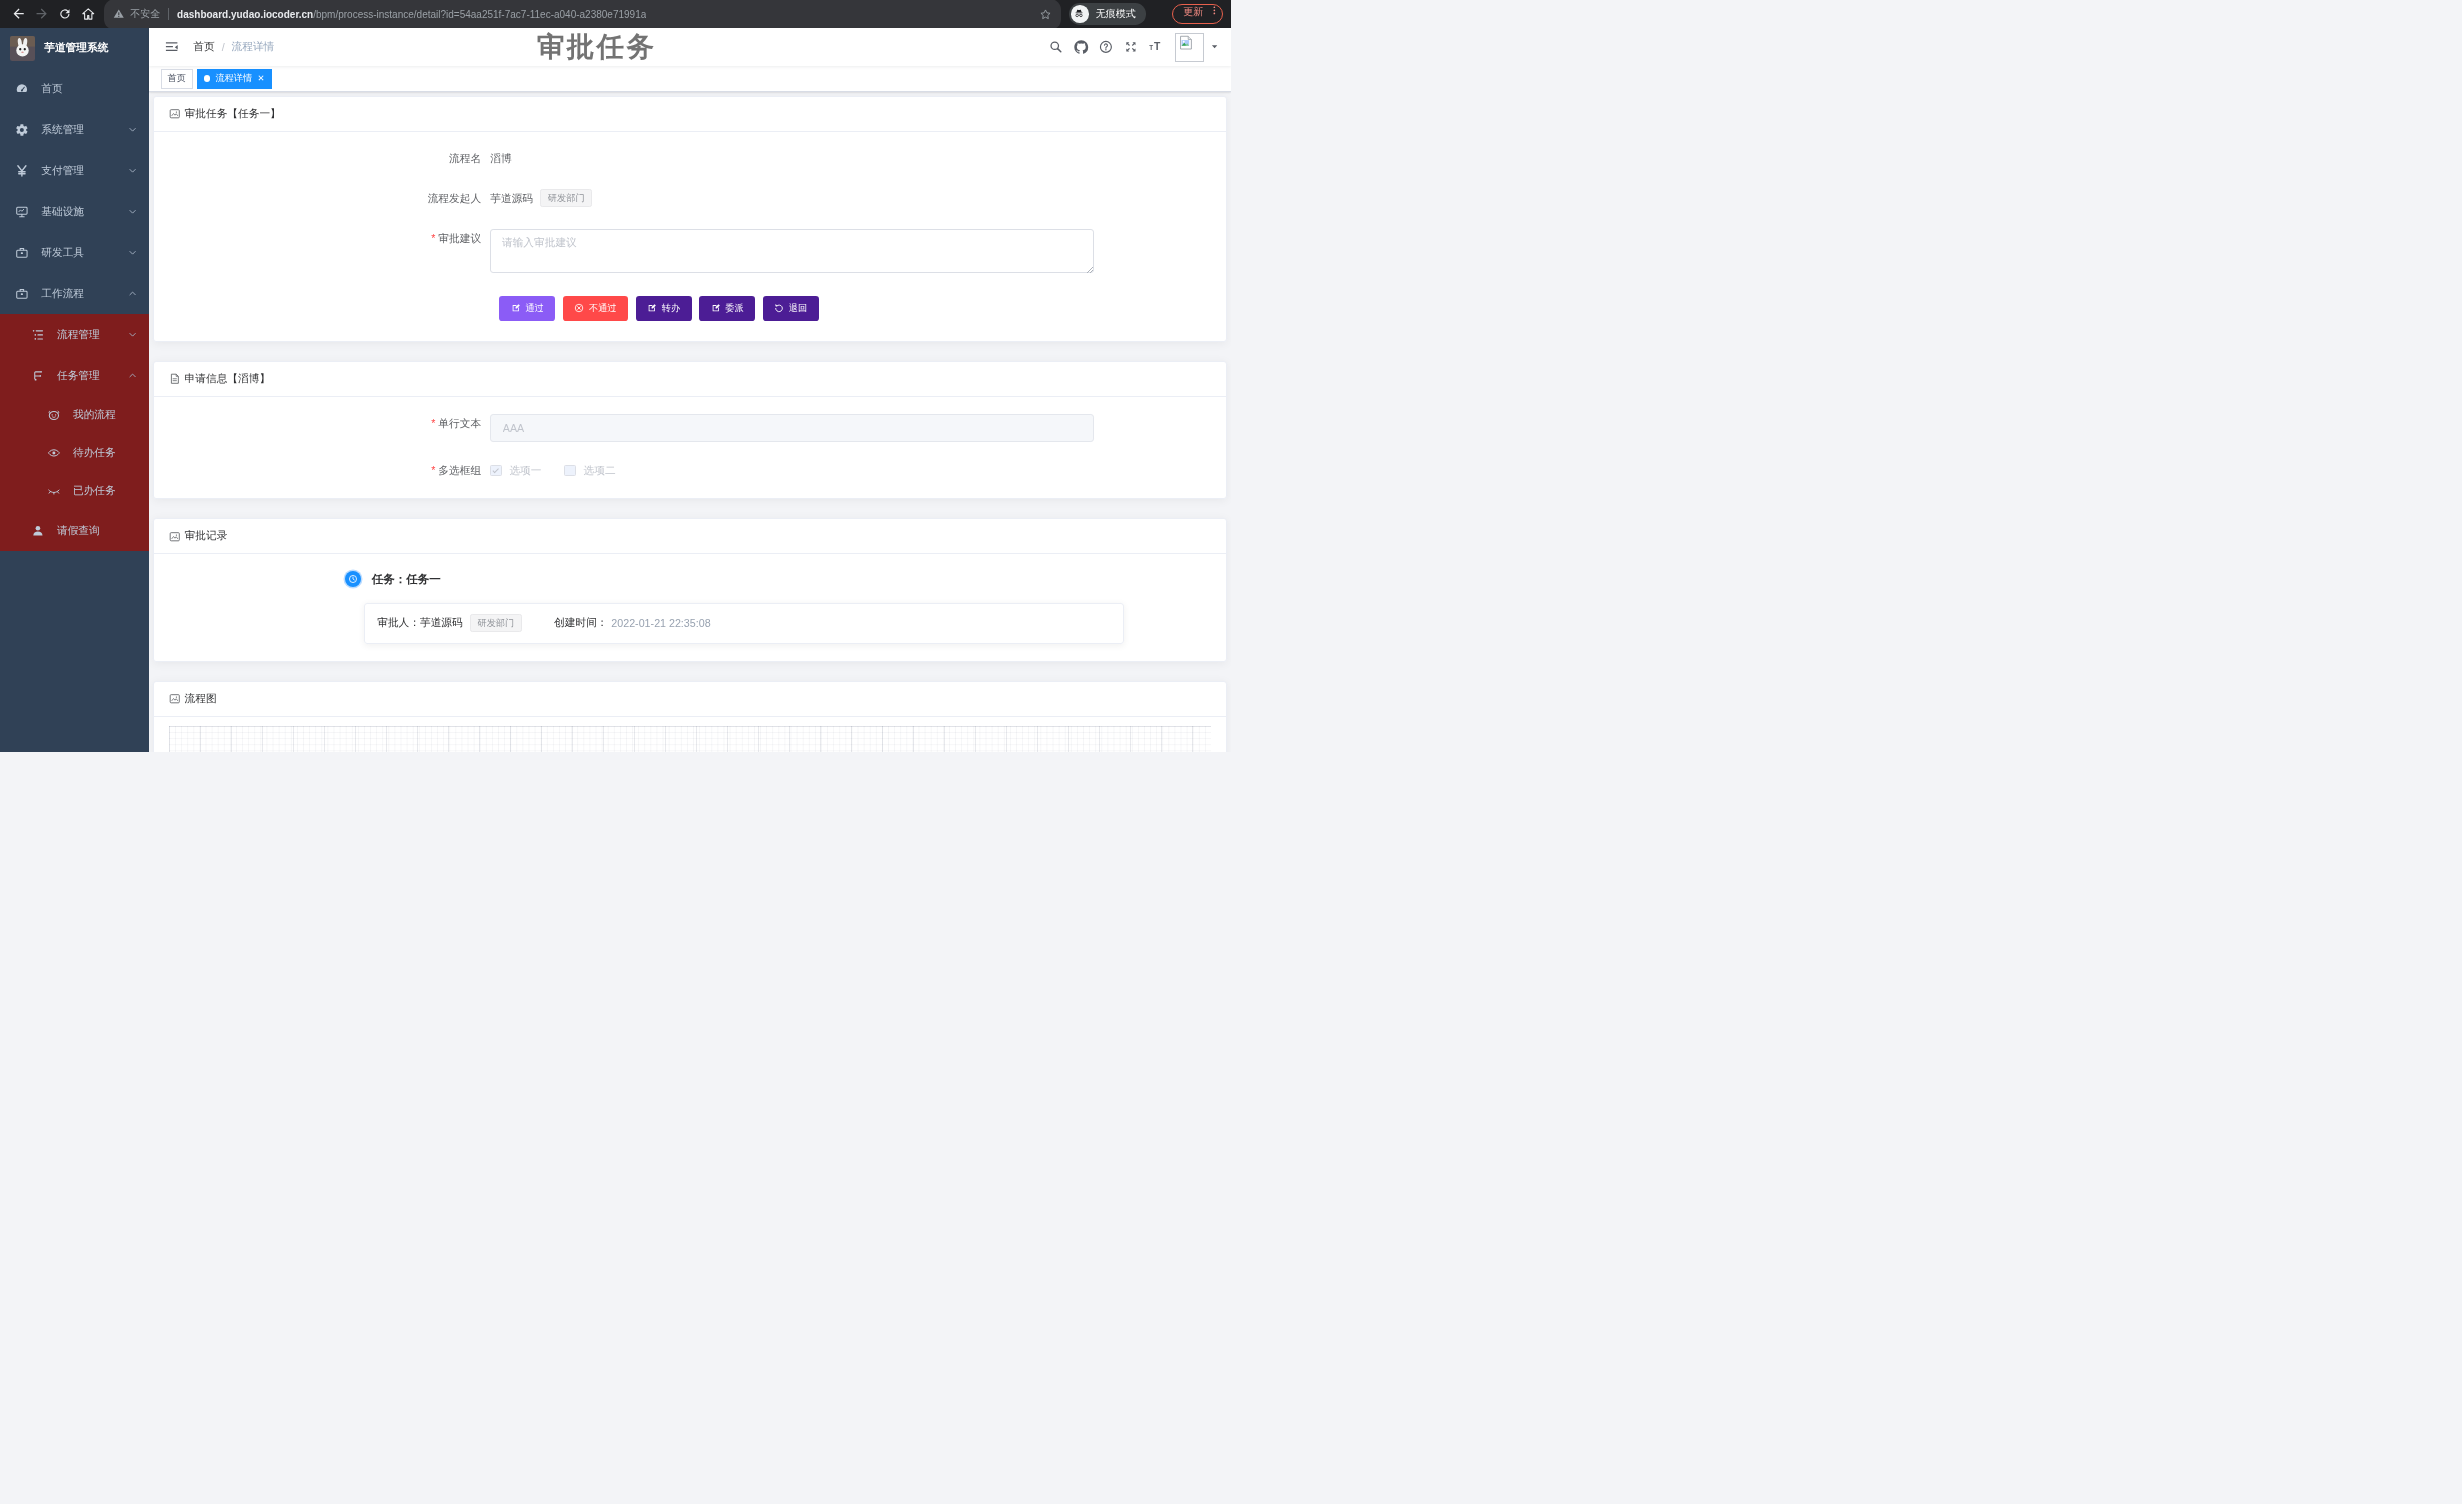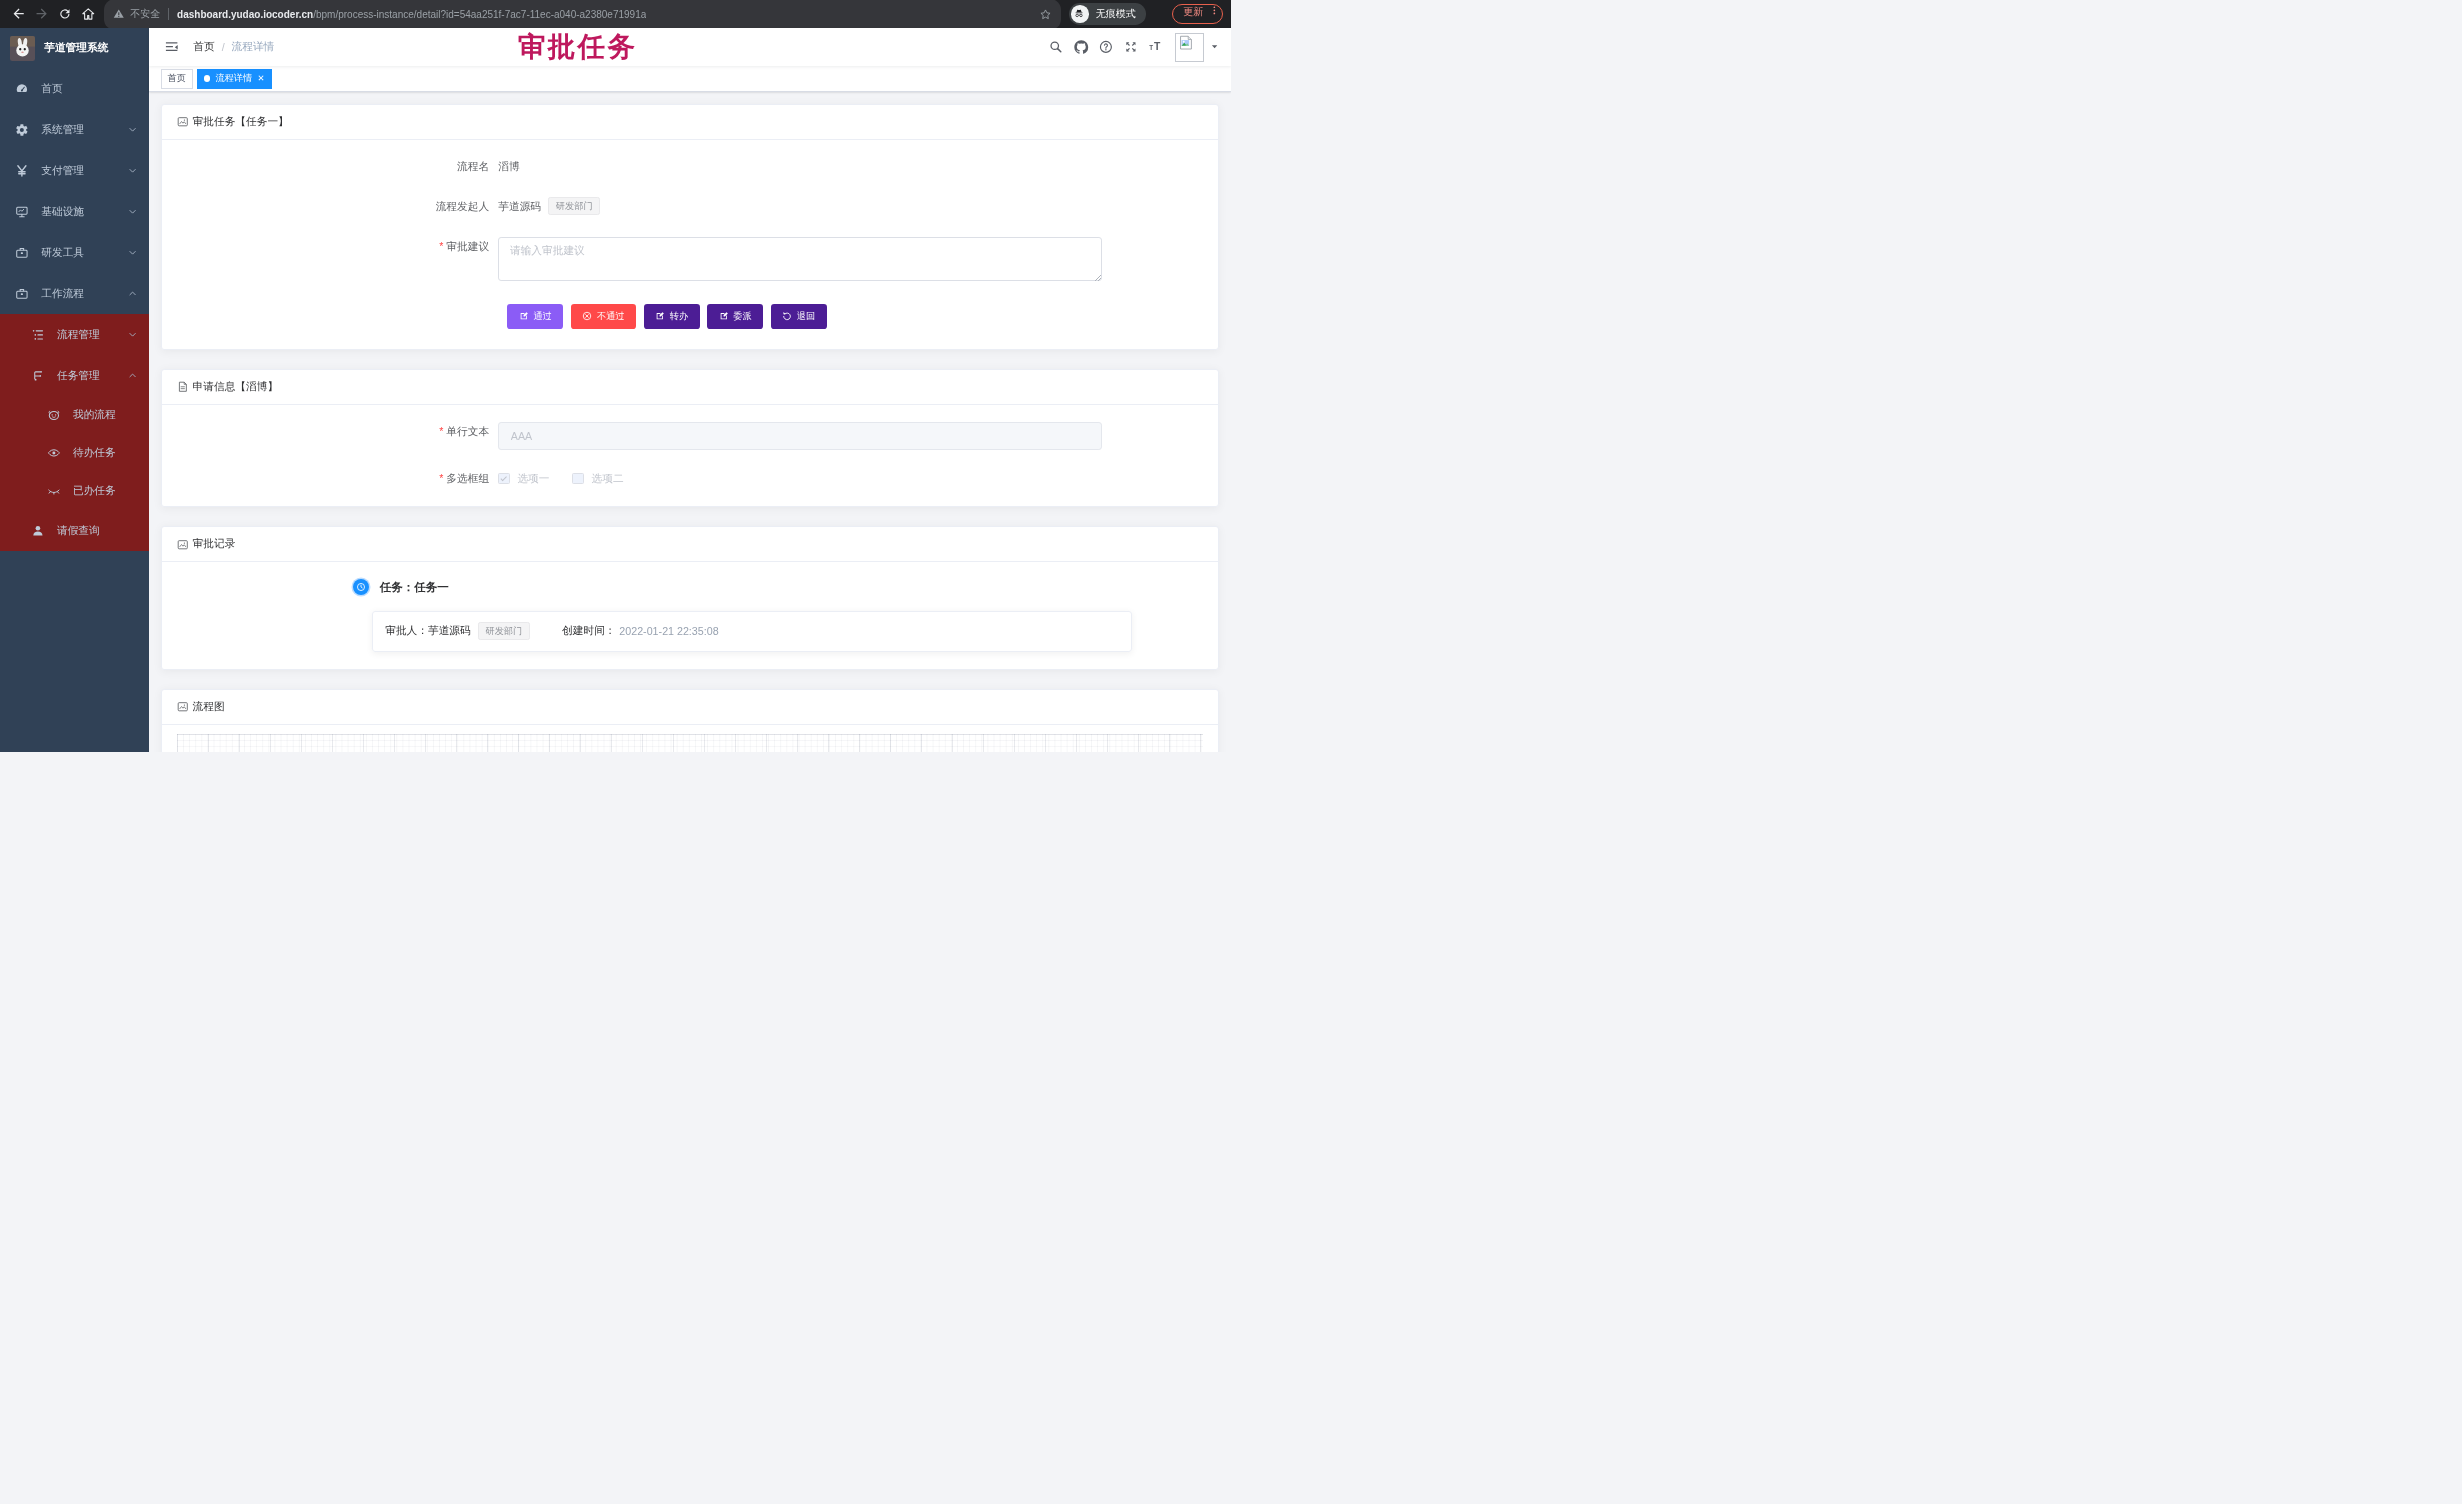--- a/index.html
+++ b/index.html
@@ -39,35 +39,35 @@
 
   .main { flex:1; min-width:0; display:flex; flex-direction:column; background:#f3f4f7; }
 
   
   .navbar { height:38px; background:#fff; display:flex; align-items:center; padding:0 12.2px; position:relative; box-shadow:0 0.8px 3.1px rgba(0,21,41,.08); z-index:6; }
   .hamburger { color:#5a5e66; cursor:pointer; padding:3.1px; }
   .breadcrumb { display:flex; align-items:center; margin-left:10.7px; font-size:10.7px; }
   .bc-home { color:#303133; cursor:pointer; }
   .bc-sep { color:#c0c4cc; margin:0 6.9px; }
   .bc-cur { color:#97a8be; }
-  .annotation { position:absolute; left:369px; top:0.8px; color:#be185d; font-size:27.5px; font-weight:bold; letter-spacing:2.3px; z-index:10; pointer-events:none; }
+  .annotation { position:absolute; left:388px; top:0.8px; color:#737373; font-size:27.5px; font-weight:bold; letter-spacing:2.3px; z-index:10; pointer-events:none; }
   .nav-right { margin-left:auto; display:flex; align-items:center; }
   .nav-icon { padding:5.4px; color:#5a5e66; cursor:pointer; }
   .avatar-box { width:29px; height:29px; border:0.8px solid #c6cad1; background:#fff; margin-left:6.1px; padding:1.5px; cursor:pointer; }
   .caret { margin-left:5.4px; color:#5a5e66; cursor:pointer; }
 
   
   .tags-bar { height:26px; background:#fff; border-bottom:0.8px solid #d8dce5; box-shadow:0 0.8px 2.3px 0 rgba(0,0,0,.12), 0 0 2.3px 0 rgba(0,0,0,.04); display:flex; align-items:center; padding:0 11.5px; position:relative; z-index:5; }
   .tag { height:20px; display:flex; align-items:center; border:0.8px solid #d8dce5; background:#fff; color:#495060; font-size:9.2px; padding:0 6.1px; margin-right:3.8px; cursor:pointer; }
   .tag.active { background:#1890ff; border-color:#1890ff; color:#fff; }
   .tag .dot { width:6.1px; height:6.1px; border-radius:50%; background:#fff; margin-right:5.4px; }
   .tag .close { margin-left:5.4px; font-size:8.4px; line-height:1; }
 
   
-  .content { flex:1; overflow:hidden; padding:12px; }
+  .content { flex:1; overflow:hidden; padding:4px; }
   .card { background:#fff; border:0.8px solid #ebeef5; border-radius:3.1px; box-shadow:0 1.5px 9.2px 0 rgba(0,0,0,.05); margin-bottom:19px; color:#303133; }
   .card-header { padding:10px 15.3px; border-bottom:0.8px solid #ebeef5; font-size:10.7px; display:flex; align-items:center; gap:3.8px; }
   .card-header .hd-icon { color:#606266; flex-shrink:0; }
   .card-body { padding:17px 15.3px; }
 
   .form-row { display:flex; align-items:flex-start; margin-bottom:21.4px; font-size:10.7px; }
   .form-row:last-child { margin-bottom:3.1px; }
   .form-label { width:321px; text-align:right; padding-right:9.2px; color:#606266; line-height:18.4px; flex-shrink:0; white-space:nowrap; }
   .required::before { content:"* "; color:#ff4949; }
   .form-value { color:#606266; line-height:18.4px; display:flex; align-items:center; }

